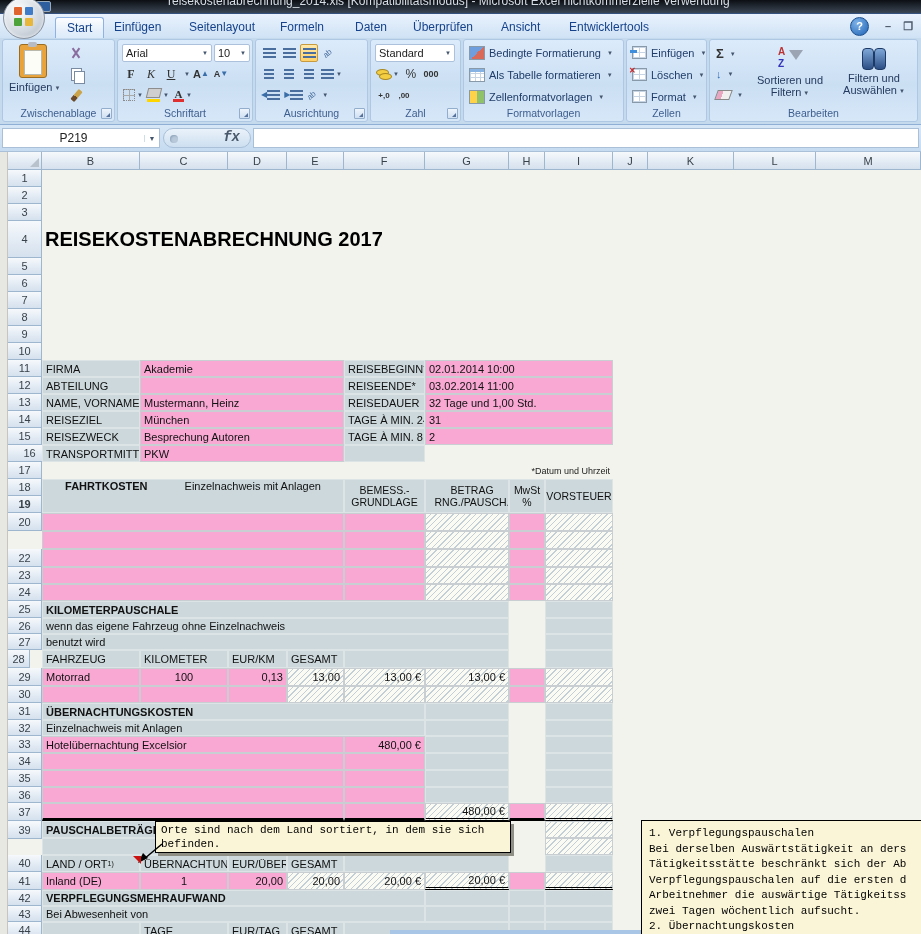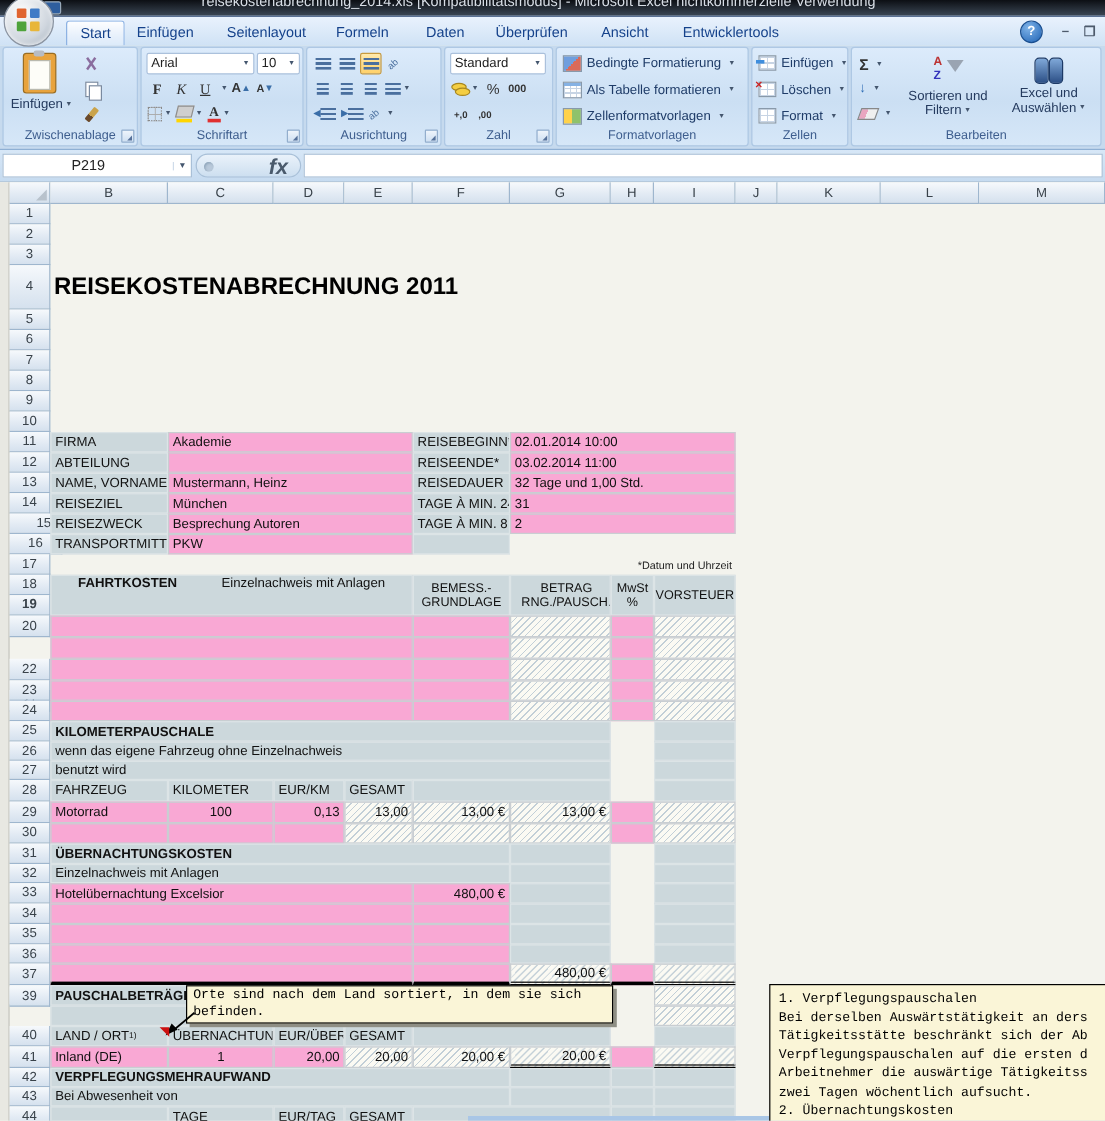--- a/index.html
+++ b/index.html
@@ -126,21 +126,21 @@
   
   #fbar{position:absolute;left:0;top:125px;width:921px;height:27px;background:linear-gradient(#d7e7f7,#c6dbf0);
         border-bottom:1px solid #a9c0d8;box-sizing:border-box;}
   #namebox{position:absolute;left:2px;top:3px;width:158px;height:20px;background:#fff;border:1px solid #a9c0d8;
         box-sizing:border-box;font-size:12px;color:#222;display:flex;align-items:center;}
   #namebox .nv{flex:1;text-align:center;}
   #namebox .nbdd{width:14px;text-align:center;font-size:7px;color:#44566e;border-left:1px solid #cfdcea;}
   #fxpill{position:absolute;left:163px;top:3px;width:88px;height:20px;border-radius:10px;border:1px solid #a9c0d8;
         background:linear-gradient(#eaf2fa,#cddff0);box-sizing:border-box;}
   #fxpill .grip{position:absolute;left:6px;top:6px;width:8px;height:8px;border-radius:50%;background:#b9c9da;box-shadow:inset 1px 1px 2px #8fa5ba;}
-  #fxpill .fx{position:absolute;right:10px;top:0px;font-family:Liberation Sans, sans-serif;font-style:italic;font-weight:bold;font-size:18px;color:#4a5a6c;}
+  #fxpill .fx{position:absolute;right:10px;top:0px;font-family:Liberation Mono, monospace;font-style:italic;font-weight:bold;font-size:14px;color:#4a5a6c;}
   #fxfield{position:absolute;left:253px;top:3px;right:2px;height:20px;background:#fff;border:1px solid #a9c0d8;box-sizing:border-box;}
   
   #sheet{position:absolute;left:0;top:152px;width:921px;height:782px;background:#f3f3ed;}
   .chdr,.rhdr,.corner{position:absolute;background:linear-gradient(#f6f9fc,#e3ebf4 55%,#d5e1ee);
         border-right:1px solid #9eb6ce;border-bottom:1px solid #9eb6ce;box-sizing:border-box;
         font-size:11px;color:#39424a;display:flex;align-items:center;justify-content:center;}
   .corner:after{content:"";position:absolute;right:2px;bottom:2px;width:0;height:0;
         border-left:9px solid transparent;border-bottom:9px solid #b8c2cc;}
   .lmargin{position:absolute;background:#e8e8e2;border-right:1px solid #c6c6bf;box-sizing:border-box;}
   .cell{position:absolute;font-size:11px;color:#111;display:flex;align-items:center;
@@ -401,21 +401,21 @@
     <div class="big-btn" style="left:38px">
       <div class="icon-azfilter">
           <span class="a">A</span>
           <span class="z">Z</span>
           <span class="fun"></span>
         </div>
       <span>Sortieren und Filtern</span><span class="dd">▼</span>
     </div>
     <div class="big-btn" style="left:122px">
       <div class="icon-binoc"></div>
-      <span>Excel und Auswählen</span><span class="dd">▼</span>
+      <span>Filtern und Auswählen</span><span class="dd">▼</span>
     </div>
     <div class="rglabel"><span>Bearbeiten</span></div>
   </div>
 </div>
 
 <div id="fbar">
   <div id="namebox">
     <span class="nv">P219</span>
     <span class="nbdd">▼</span>
   </div>
@@ -449,51 +449,51 @@
       <div class="rhdr" style="left: 8px; top: 106px; width: 34px; height: 17px;">5</div>
       <div class="rhdr" style="left: 8px; top: 123px; width: 34px; height: 17px;">6</div>
       <div class="rhdr" style="left: 8px; top: 140px; width: 34px; height: 17px;">7</div>
       <div class="rhdr" style="left: 8px; top: 157px; width: 34px; height: 17px;">8</div>
       <div class="rhdr" style="left: 8px; top: 174px; width: 34px; height: 17px;">9</div>
       <div class="rhdr" style="left: 8px; top: 191px; width: 34px; height: 17px;">10</div>
       <div class="rhdr" style="left: 8px; top: 208px; width: 34px; height: 17px;">11</div>
       <div class="rhdr" style="left: 8px; top: 225px; width: 34px; height: 17px;">12</div>
       <div class="rhdr" style="left: 8px; top: 242px; width: 34px; height: 17px;">13</div>
       <div class="rhdr" style="left: 8px; top: 259px; width: 34px; height: 17px;">14</div>
-      <div class="rhdr" style="left: 8px; top: 276px; width: 58px; height: 17px;">15</div>
+      <div class="rhdr" style="left: 8px; top: 276px; width: 34px; height: 17px;">15</div>
       <div class="rhdr" style="left: 8px; top: 293px; width: 44px; height: 17px;">16</div>
       <div class="rhdr" style="left: 8px; top: 310px; width: 34px; height: 17px;">17</div>
       <div class="rhdr" style="left: 8px; top: 327px; width: 34px; height: 17px;">18</div>
       <div class="rhdr" style="left: 8px; top: 344px; width: 34px; height: 17px; font-weight: bold;">19</div>
       <div class="rhdr" style="left: 8px; top: 361px; width: 34px; height: 18px;">20</div>
       <div class="rhdr" style="left: 8px; top: 379px; width: 34px; height: 18px; margin-top: 44px;">21</div>
       <div class="rhdr" style="left: 8px; top: 397px; width: 34px; height: 18px;">22</div>
       <div class="rhdr" style="left: 8px; top: 415px; width: 34px; height: 17px;">23</div>
       <div class="rhdr" style="left: 8px; top: 432px; width: 34px; height: 17px;">24</div>
       <div class="rhdr" style="left: 8px; top: 449px; width: 34px; height: 17px;">25</div>
       <div class="rhdr" style="left: 8px; top: 466px; width: 34px; height: 16px;">26</div>
       <div class="rhdr" style="left: 8px; top: 482px; width: 34px; height: 16px;">27</div>
-      <div class="rhdr" style="left: 8px; top: 498px; width: 34px; height: 18px;">28</div>
+      <div class="rhdr" style="left: 8px; top: 498px; width: 22px; height: 18px;">28</div>
       <div class="rhdr" style="left: 8px; top: 516px; width: 34px; height: 18px;">29</div>
       <div class="rhdr" style="left: 8px; top: 534px; width: 34px; height: 17px;">30</div>
       <div class="rhdr" style="left: 8px; top: 551px; width: 34px; height: 17px;">31</div>
       <div class="rhdr" style="left: 8px; top: 568px; width: 34px; height: 16px;">32</div>
       <div class="rhdr" style="left: 8px; top: 584px; width: 34px; height: 17px;">33</div>
       <div class="rhdr" style="left: 8px; top: 601px; width: 34px; height: 17px;">34</div>
       <div class="rhdr" style="left: 8px; top: 618px; width: 34px; height: 17px;">35</div>
       <div class="rhdr" style="left: 8px; top: 635px; width: 34px; height: 16px;">36</div>
       <div class="rhdr" style="left: 8px; top: 651px; width: 34px; height: 18px;">37</div>
       <div class="rhdr" style="left: 8px; top: 669px; width: 34px; height: 17px;">38</div>
       <div class="rhdr" style="left: 8px; top: 670px; width: 34px; height: 17px;">39</div>
       <div class="rhdr" style="left: 8px; top: 703px; width: 34px; height: 17px;">40</div>
       <div class="rhdr" style="left: 8px; top: 720px; width: 34px; height: 18px;">41</div>
       <div class="rhdr" style="left: 8px; top: 738px; width: 34px; height: 16px;">42</div>
       <div class="rhdr" style="left: 8px; top: 754px; width: 34px; height: 16px;">43</div>
       <div class="rhdr" style="left: 8px; top: 770px; width: 34px; height: 17px;">44</div>
-      <div class="cell ck-title" style="left: 42px; top: 69px; width: 383px; height: 37px;">REISEKOSTENABRECHNUNG 2011</div>
+      <div class="cell ck-title" style="left: 42px; top: 69px; width: 383px; height: 37px;">REISEKOSTENABRECHNUNG 2017</div>
       <div class="cell ck-label" style="left: 42px; top: 208px; width: 98px; height: 17px;">FIRMA</div>
       <div class="cell ck-input" style="left: 140px; top: 208px; width: 204px; height: 17px;">Akademie</div>
       <div class="cell ck-label" style="left: 344px; top: 208px; width: 81px; height: 17px;">REISEBEGINN*</div>
       <div class="cell ck-input" style="left: 425px; top: 208px; width: 188px; height: 17px;">02.01.2014 10:00</div>
       <div class="cell ck-label" style="left: 42px; top: 225px; width: 98px; height: 17px;">ABTEILUNG</div>
       <div class="cell ck-input" style="left: 140px; top: 225px; width: 204px; height: 17px;"></div>
       <div class="cell ck-label" style="left: 344px; top: 225px; width: 81px; height: 17px;">REISEENDE*</div>
       <div class="cell ck-input" style="left: 425px; top: 225px; width: 188px; height: 17px;">03.02.2014 11:00</div>
       <div class="cell ck-label" style="left: 42px; top: 242px; width: 98px; height: 17px;">NAME, VORNAME</div>
       <div class="cell ck-input" style="left: 140px; top: 242px; width: 204px; height: 17px;">Mustermann, Heinz</div>

